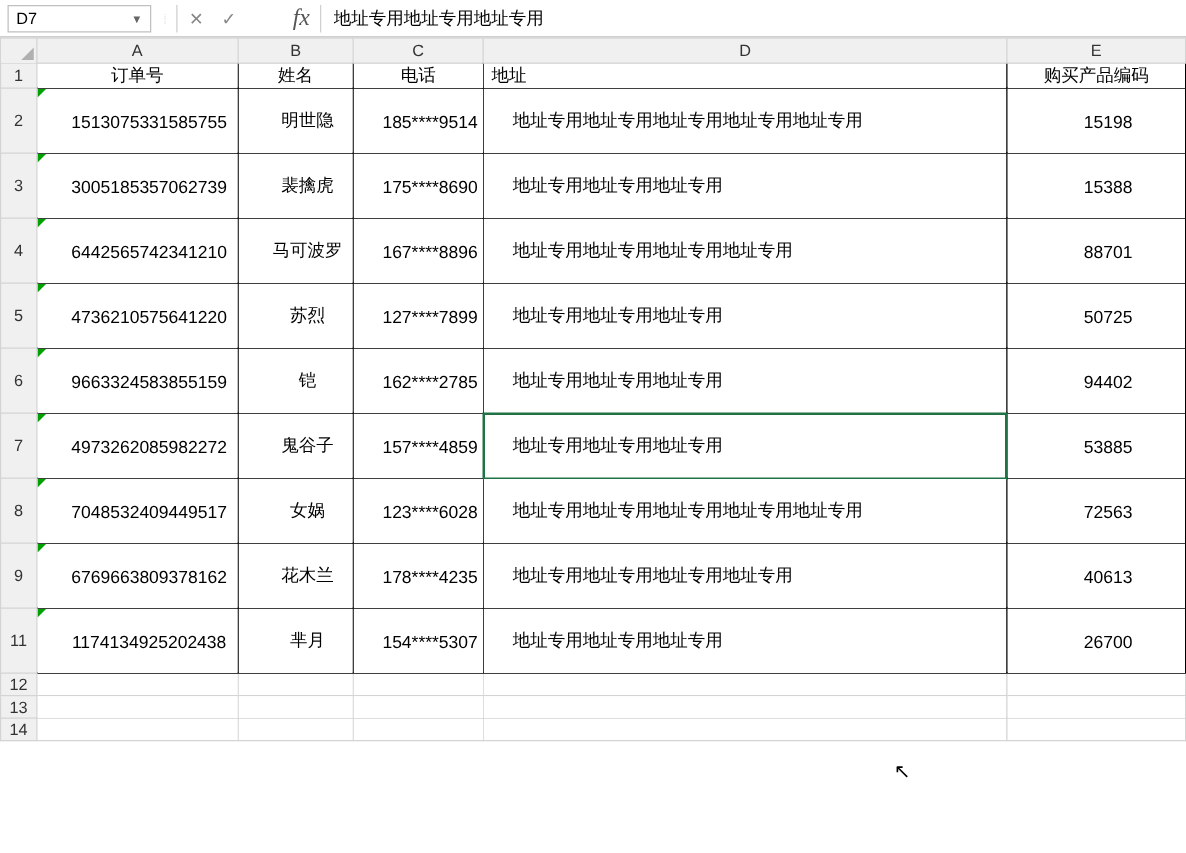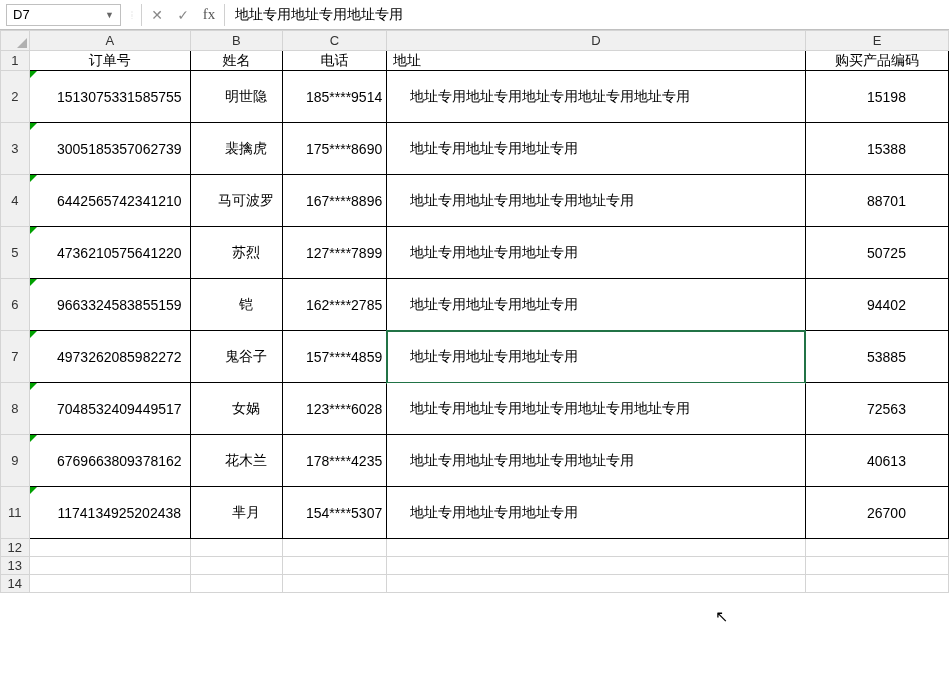--- a/index.html
+++ b/index.html
@@ -5,21 +5,21 @@
 * { box-sizing: border-box; margin: 0; padding: 0; }
 body { font-family: -apple-system, "Segoe UI", Arial, sans-serif; font-size: 14px; background: #fff; color: #000; width: 949px; height: 682px; overflow: hidden; position: relative; }
 
 
 .formula-bar { display: flex; align-items: center; height: 30px; border-bottom: 1px solid #c0c0c0; background: #fff; }
 .name-box { width: 115px; height: 22px; border: 1px solid #c0c0c0; margin: 0 4px 0 6px; padding: 0 6px; display: flex; align-items: center; justify-content: space-between; font-size: 13px; }
 .name-box .caret { font-size: 9px; color: #666; }
 .vdiv { width: 1px; height: 22px; background: #d0d0d0; margin: 0 2px; }
 .handle-dots { width: 14px; display: flex; flex-direction: column; align-items: center; gap: 2px; color: #999; font-size: 4px; line-height: 4px; }
 .fb-btn { width: 26px; height: 22px; display: flex; align-items: center; justify-content: center; color: #888; cursor: pointer; }
-.fb-btn.fx { font-family: 'Times New Roman', serif; color: #555; font-size: 15px; }
+.fb-btn.fx { font-style: italic; font-family: 'Times New Roman', serif; color: #555; font-size: 19px; margin-left: 32px; }
 .formula-input { flex: 1; height: 22px; border: none; outline: none; padding: 0 8px; font-size: 14px; }
 
 
 .grid-wrap { position: relative; }
 table.sheet { border-collapse: collapse; table-layout: fixed; width: 949px; }
 table.sheet th, table.sheet td { border: 1px solid #d4d4d4; font-weight: normal; }
 th.corner { width: 28px; height: 20px; background: #f0f0f0; position: relative; }
 th.corner::after { content: ''; position: absolute; right: 2px; bottom: 2px; width: 0; height: 0; border-style: solid; border-width: 0 0 10px 10px; border-color: transparent transparent #b0b0b0 transparent; }
 th.colhdr { height: 20px; background: #f0f0f0; font-size: 13px; color: #333; text-align: center; }
 th.rowhdr { width: 28px; background: #f0f0f0; font-size: 13px; color: #333; text-align: center; vertical-align: middle; }

